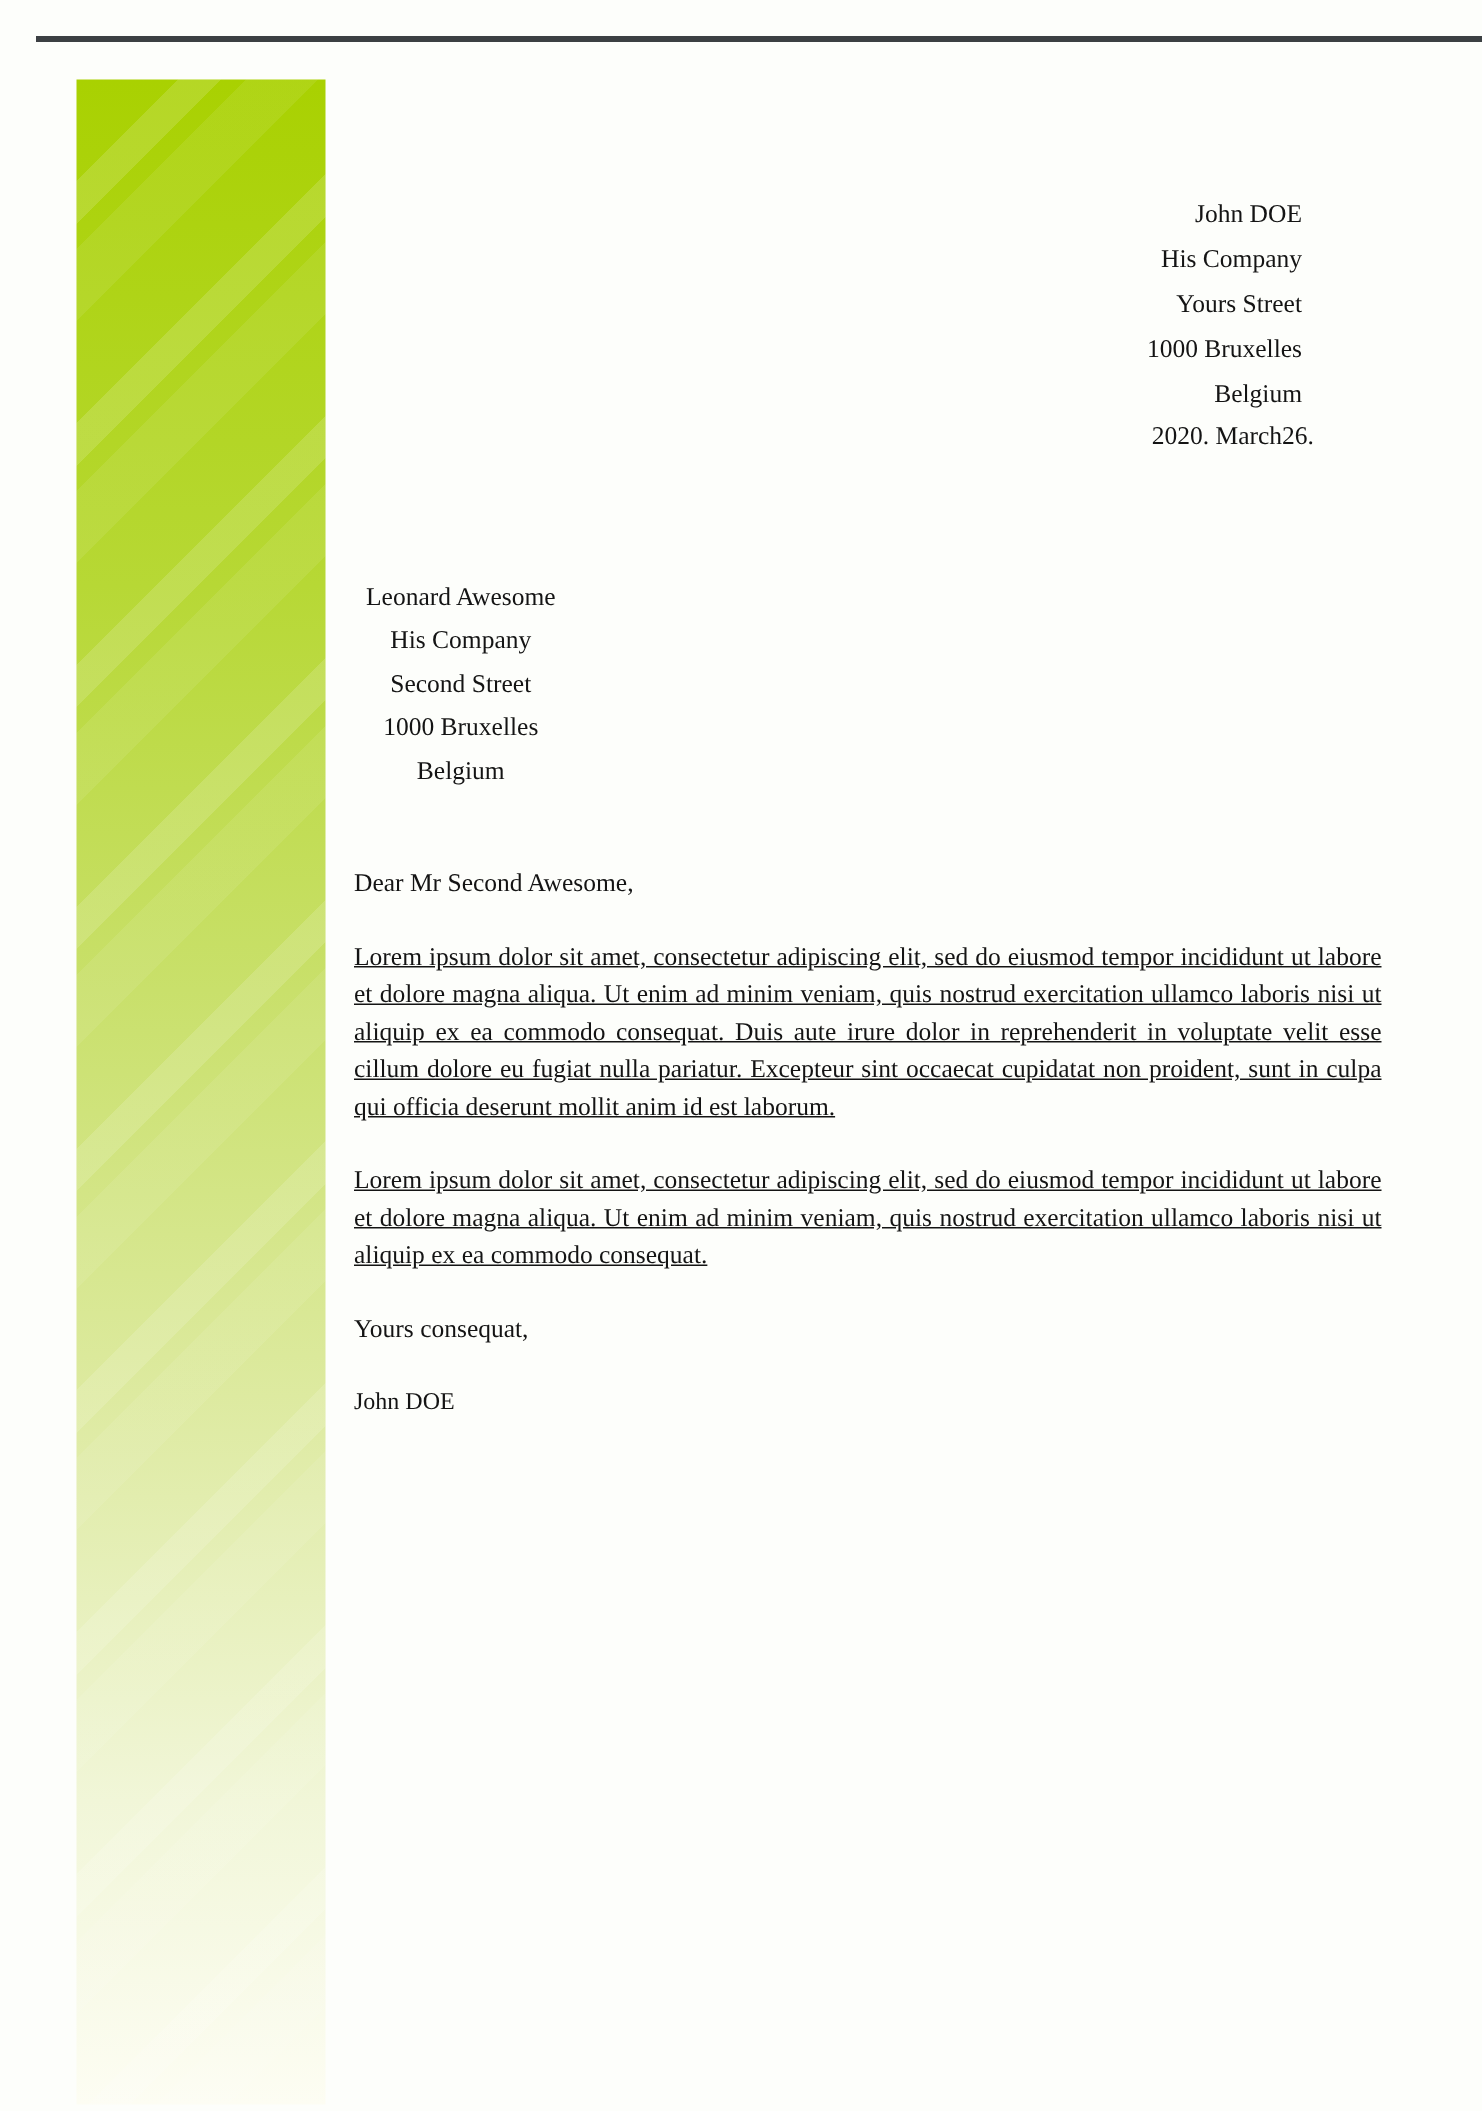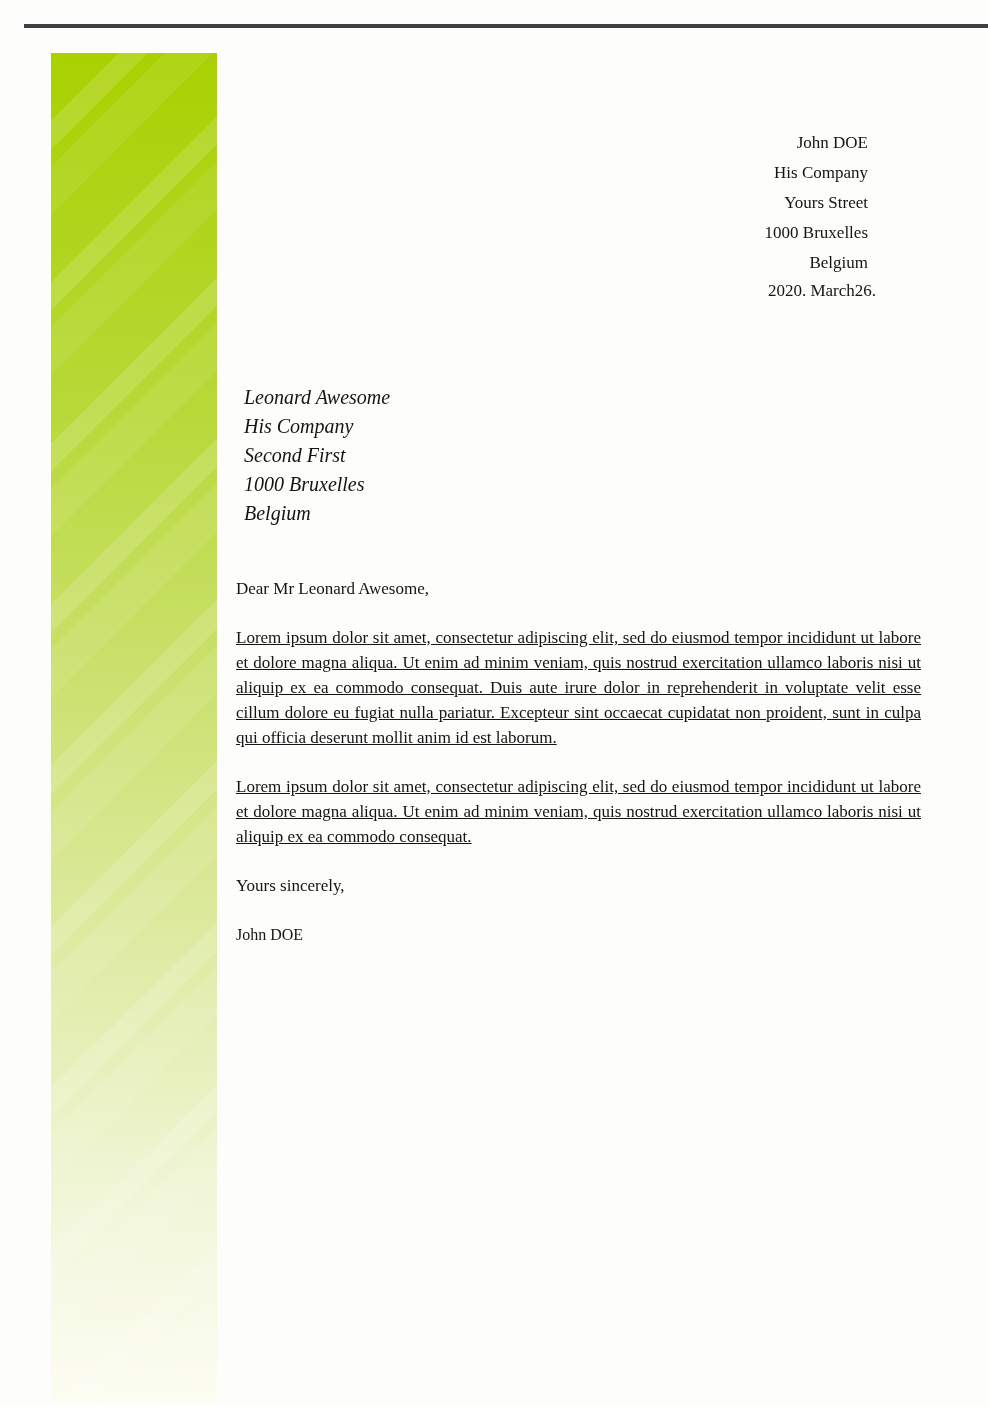--- a/index.html
+++ b/index.html
@@ -42,21 +42,21 @@
   .sender-block {
     position: absolute; top: 100px; right: 120px;
     text-align: right; font-size: 17px; line-height: 22px;
   }
   .date-line {
     position: absolute; top: 256px; right: 120px;
     text-align: right; font-size: 17px; line-height: 22px;
   }
   .recipient-block {
     position: absolute; top: 355px; left: 212px;
-    text-align: left; font-size: 20px; line-height: 21px; font-style: italic;
+    text-align: center; font-size: 17px; line-height: 21px;
   }
   .letter-body {
     position: absolute; top: 552px; left: 212px; width: 685px;
     font-size: 17px; line-height: 25px;
   }
   .letter-body p { margin: 0 0 24px 0; }
   .letter-body p.justified { text-align: justify; text-decoration: underline; }
   .signature { font-size: 16px; }
 </style>
 </head>
@@ -72,26 +72,26 @@
   <div>Yours Street</div>
   <div>1000 Bruxelles</div>
   <div>Belgium</div>
 </div>
 
 <div class="date-line">2020. March26.</div>
 
 <div class="recipient-block">
   <div>Leonard Awesome</div>
   <div>His Company</div>
-  <div>Second First</div>
+  <div>Second Street</div>
   <div>1000 Bruxelles</div>
   <div>Belgium</div>
 </div>
 
 <div class="letter-body">
-  <p>Dear Mr Leonard Awesome,</p>
+  <p>Dear Mr Second Awesome,</p>
   <p class="justified">Lorem ipsum dolor sit amet, consectetur adipiscing elit, sed do eiusmod tempor incididunt ut labore et dolore magna aliqua. Ut enim ad minim veniam, quis nostrud exercitation ullamco laboris nisi ut aliquip ex ea commodo consequat. Duis aute irure dolor in reprehenderit in voluptate velit esse cillum dolore eu fugiat nulla pariatur. Excepteur sint occaecat cupidatat non proident, sunt in culpa qui officia deserunt mollit anim id est laborum.</p>
   <p class="justified">Lorem ipsum dolor sit amet, consectetur adipiscing elit, sed do eiusmod tempor incididunt ut labore et dolore magna aliqua. Ut enim ad minim veniam, quis nostrud exercitation ullamco laboris nisi ut aliquip ex ea commodo consequat.</p>
-  <p>Yours sincerely,</p>
+  <p>Yours consequat,</p>
   <p class="signature">John DOE</p>
 </div>
 
 <div class="bottom-bar"></div>
 
 </body></html>

